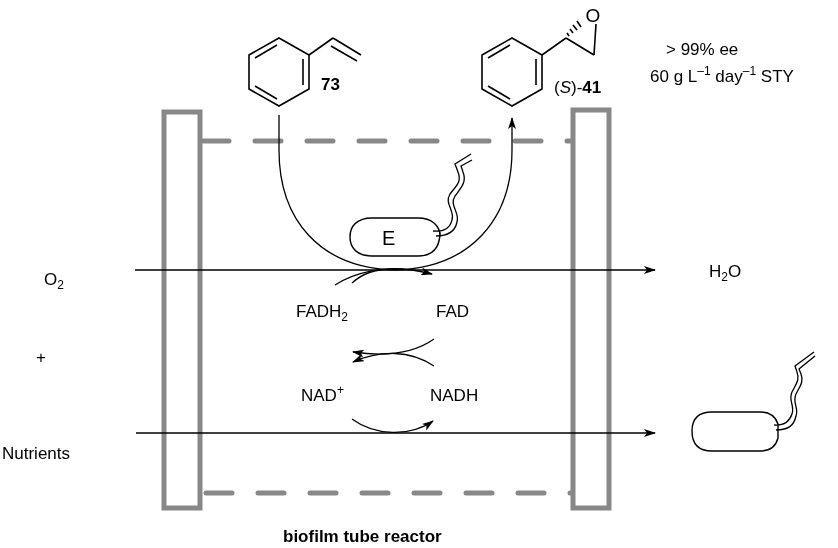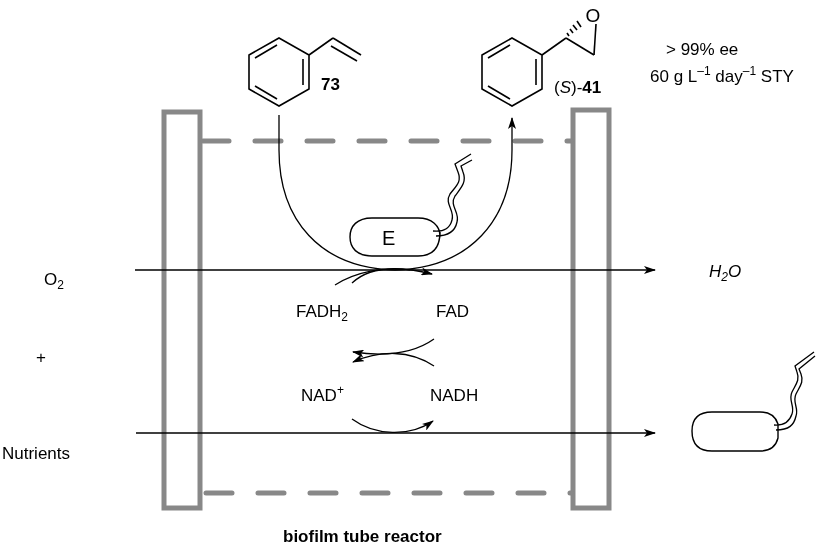--- a/index.html
+++ b/index.html
@@ -90,21 +90,21 @@
 </div>
 
 <div class="lbl" style="left:382px; top:227px; font-size:20px; line-height:22px;">E</div>
 
 <div class="lbl" style="left:44px; top:262px;margin-top:8px;">
   <span>O</span><sub>2</sub>
 </div>
 <div class="lbl" style="left:36px; top:348px;">+</div>
 <div class="lbl" style="left:2px; top:444px;text-align:center;">Nutrients</div>
 
-<div class="lbl" style="left:709px; top:262px;font-style:italic;">
+<div class="lbl" style="left:709px; top:262px;">
   <span>H</span><sub>2</sub><span>O</span>
 </div>
 
 <div class="lbl" style="left:296px; top:302px;">
   <span>FADH</span><sub>2</sub>
 </div>
 <div class="lbl" style="left:436px; top:302px;text-align:center;">FAD</div>
 
 <div class="lbl" style="left:301px; top:386px;">
   <span>NAD</span><sup>+</sup>

